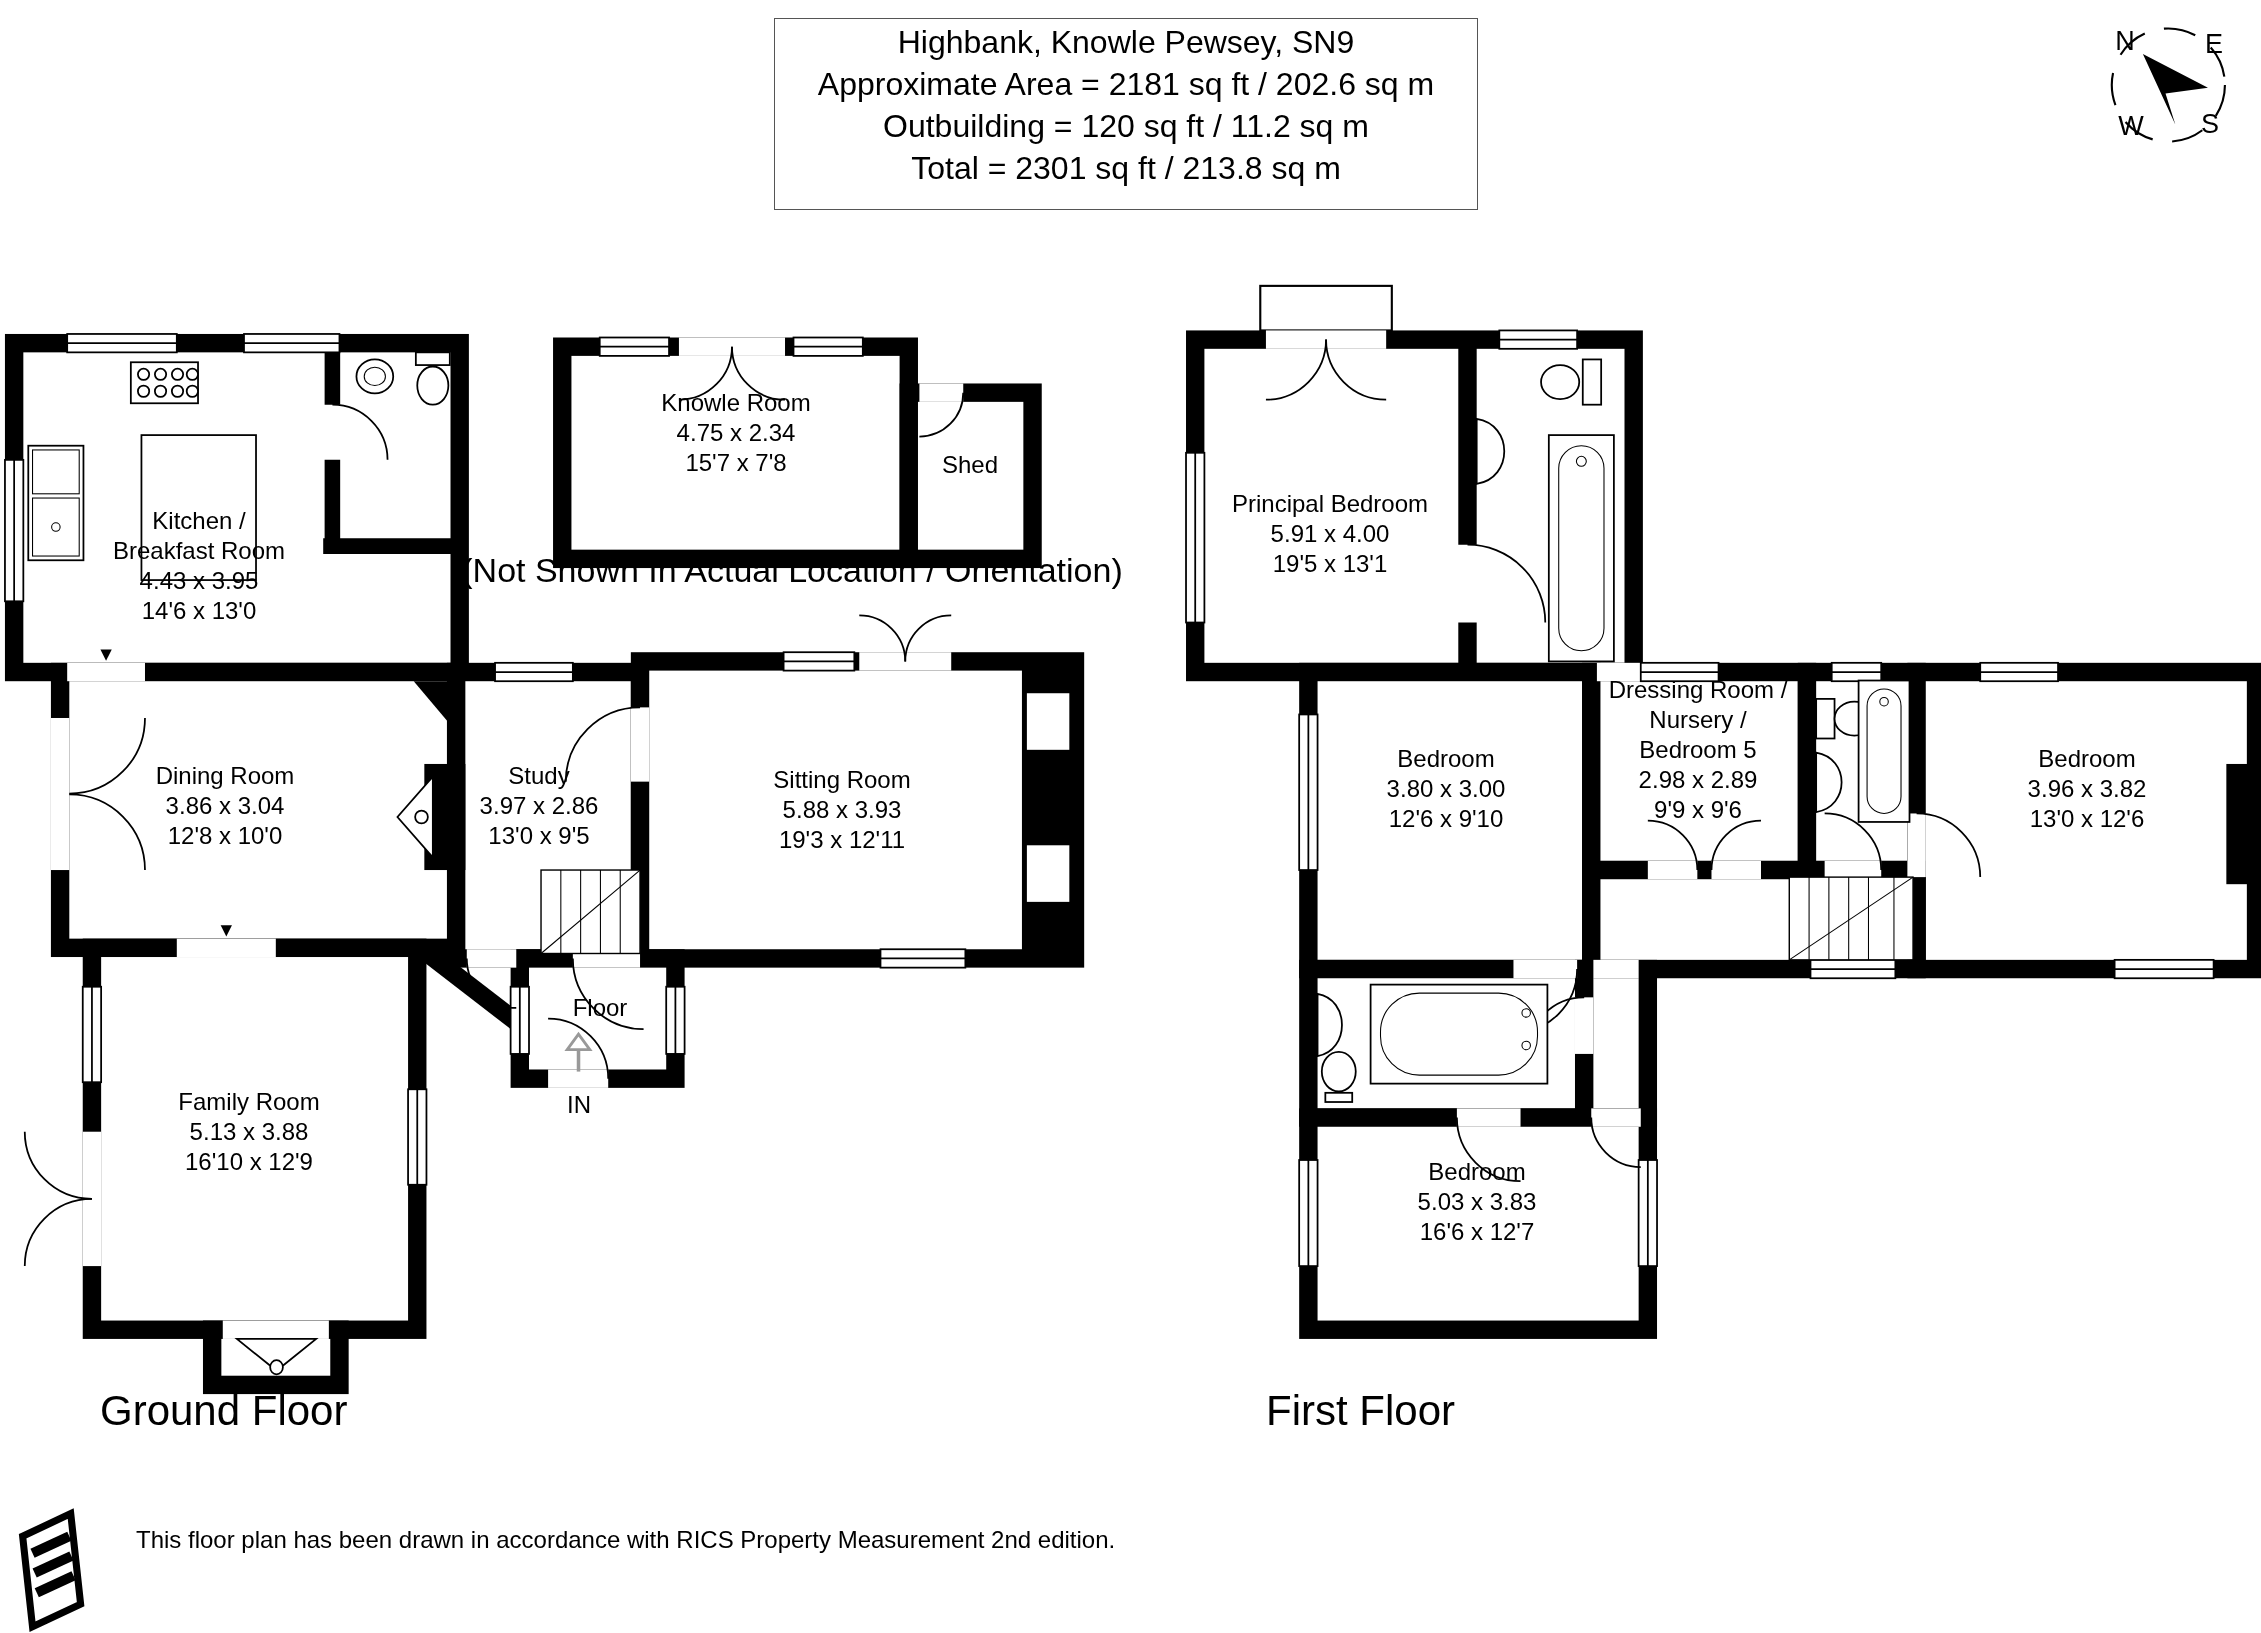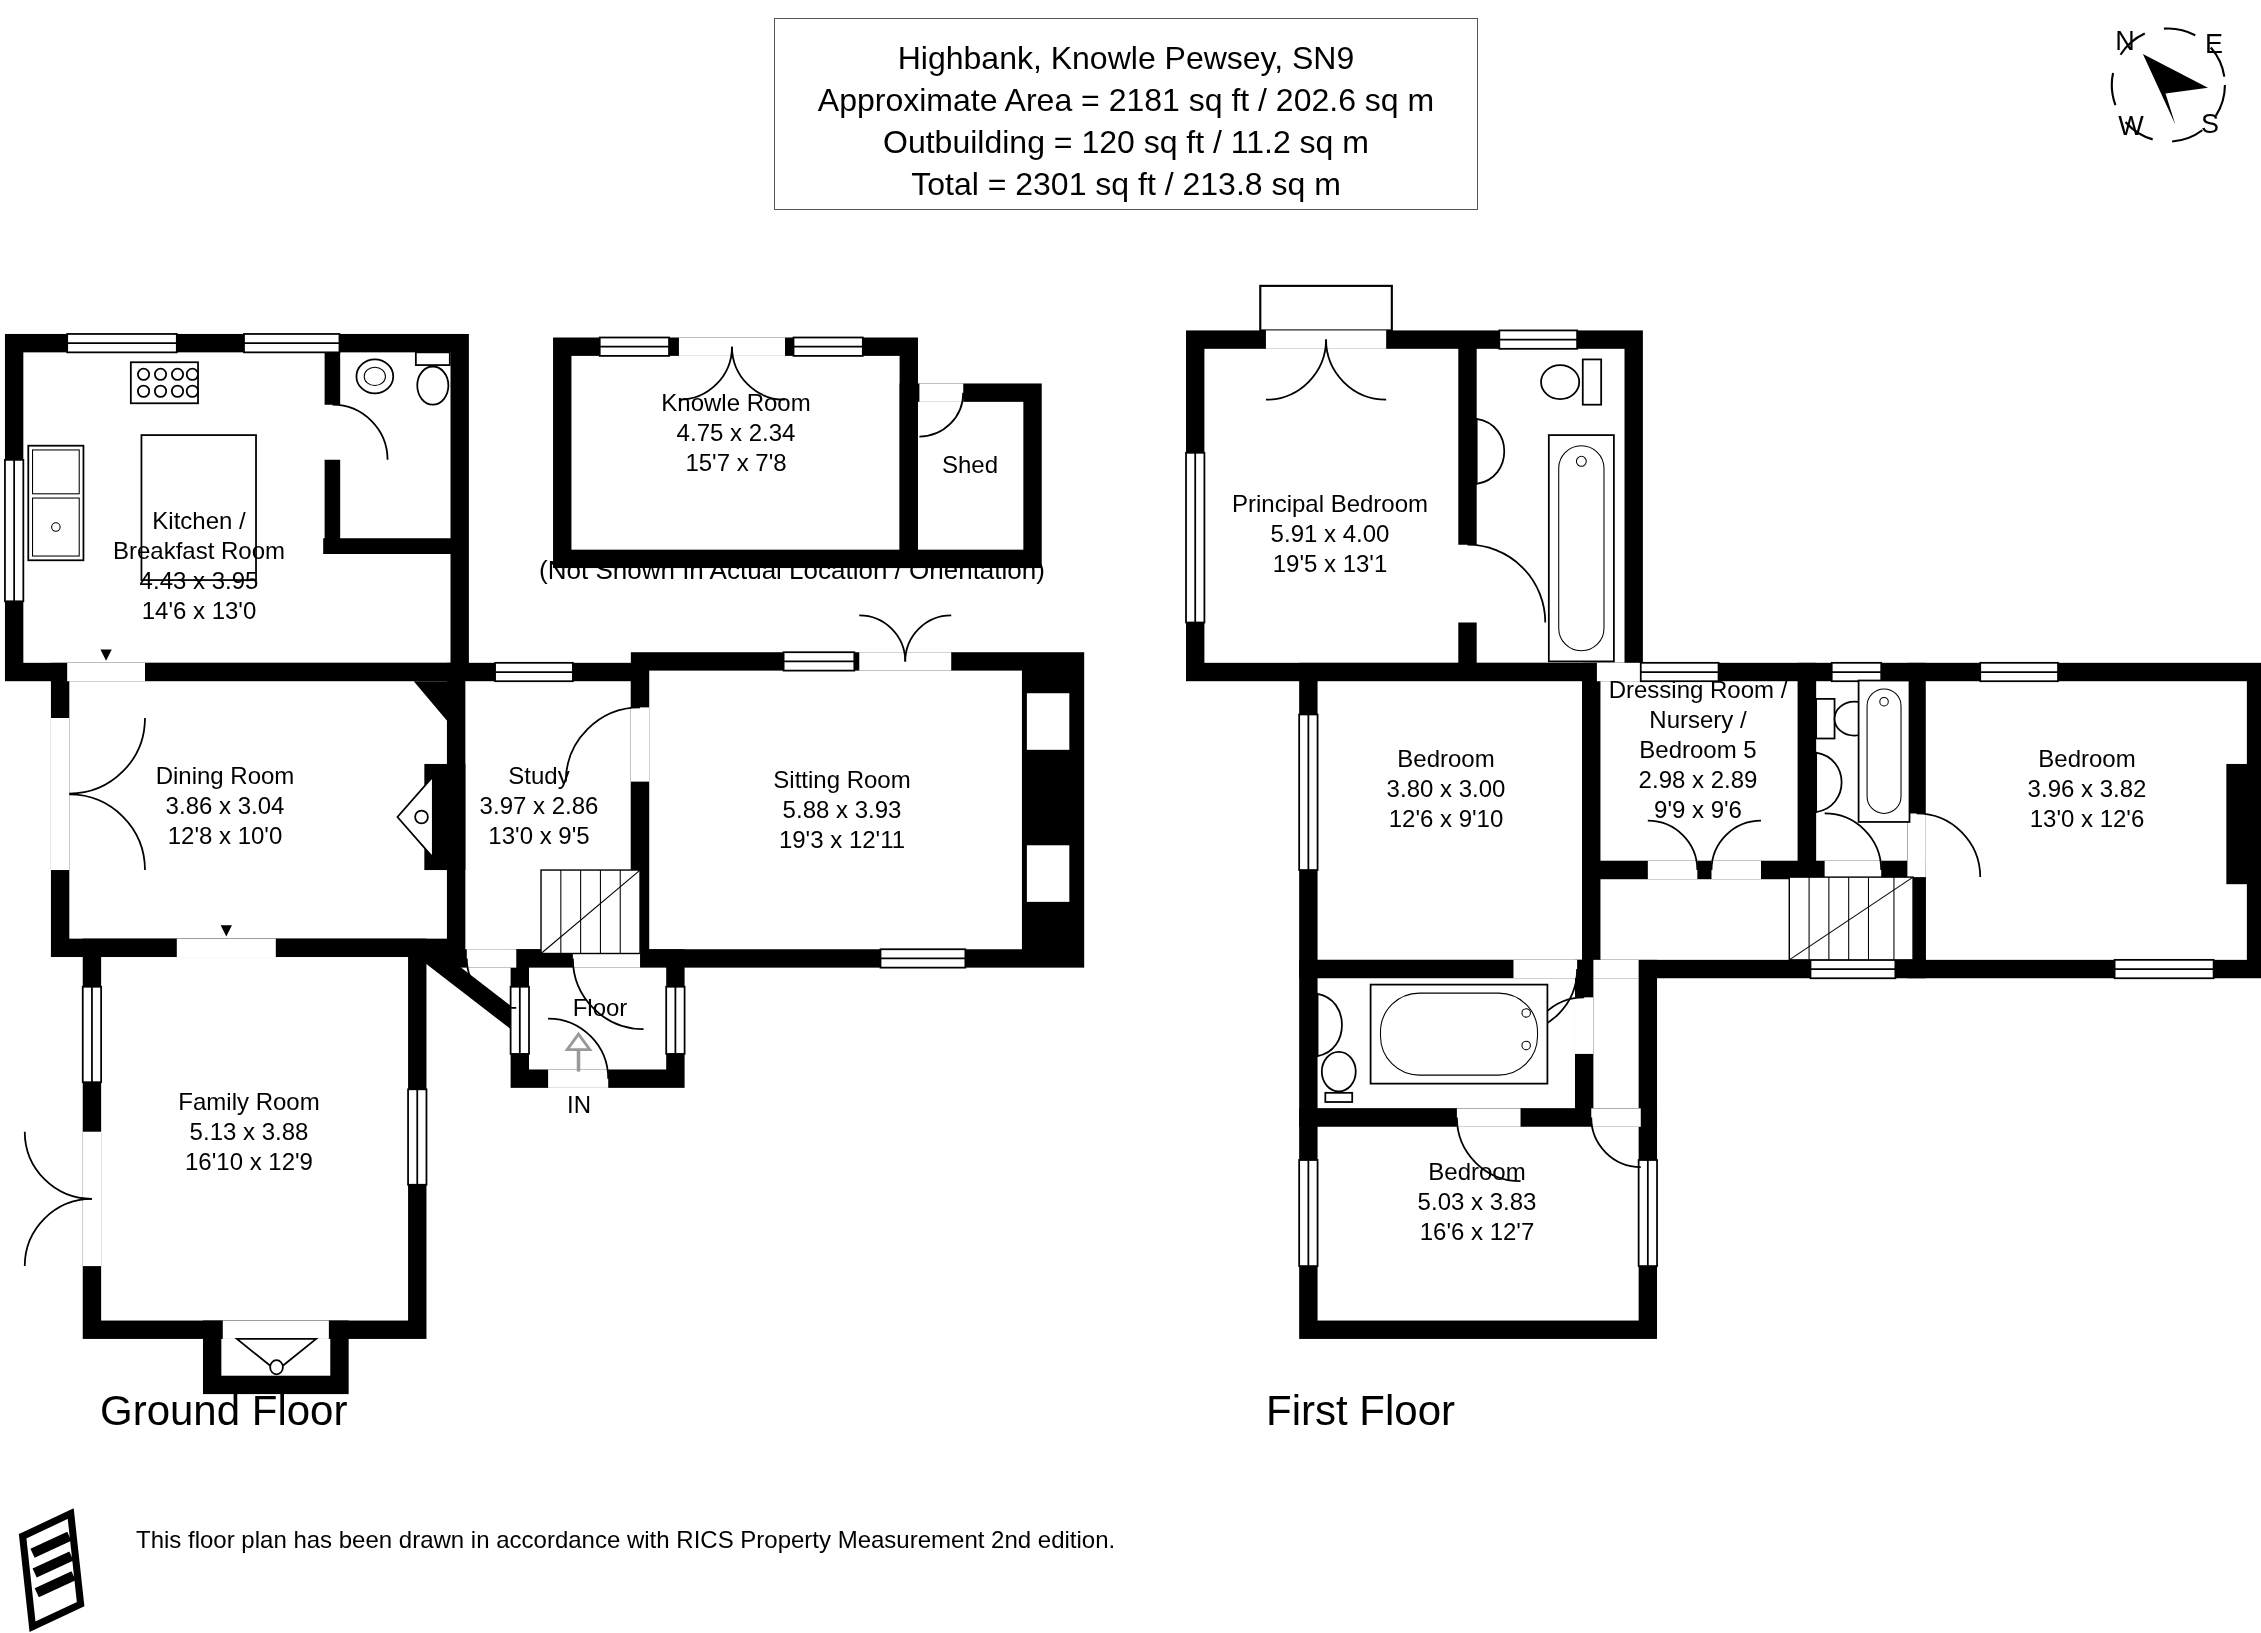--- a/index.html
+++ b/index.html
@@ -1,28 +1,28 @@
 <!DOCTYPE html>
 <html style="font-size:11.3px"><head>
 <meta charset="utf-8">
 <style>
   html,body{margin:0;padding:0;background:#fff;}
   #canvas{position:relative;width:2261px;height:1634px;background:#fff;overflow:hidden;
           font-family:"Liberation Sans",sans-serif;color:#000;}
   #plan-svg{position:absolute;left:0;top:0;}
   .title-box{position:absolute;left:774px;top:17.7px;width:704px;height:192px;
              border:1.4px solid #555;box-sizing:border-box;text-align:center;
-             padding-top:18px;background:#fff;}
+             padding-top:2px;background:#fff;}
   .title-box div{font-size:32px;line-height:42px;white-space:nowrap;}
   .lbl{position:absolute;transform:translate(-50%,-50%);text-align:center;
        font-size:24px;line-height:30px;white-space:nowrap;}
   .floor-label{position:absolute;font-size:42px;line-height:45px;white-space:nowrap;}
   .compass-letter{position:absolute;transform:translate(-50%,-50%);font-size:27px;}
   .footer-line{position:absolute;left:136px;font-size:24px;white-space:nowrap;}
-  .note{font-size:26px;text-align:right;}
+  .note{font-size:34px;text-align:right;}
 </style>
 </head>
 <body>
 
 <div id="canvas">
 
 <svg id="plan-svg" width="2261" height="1634" viewBox="0 0 3197 2310" fill="none" stroke="none">
 
   <g stroke="#000" stroke-width="26" fill="#fff">
     <rect x="20" y="485" width="630" height="465"></rect>

